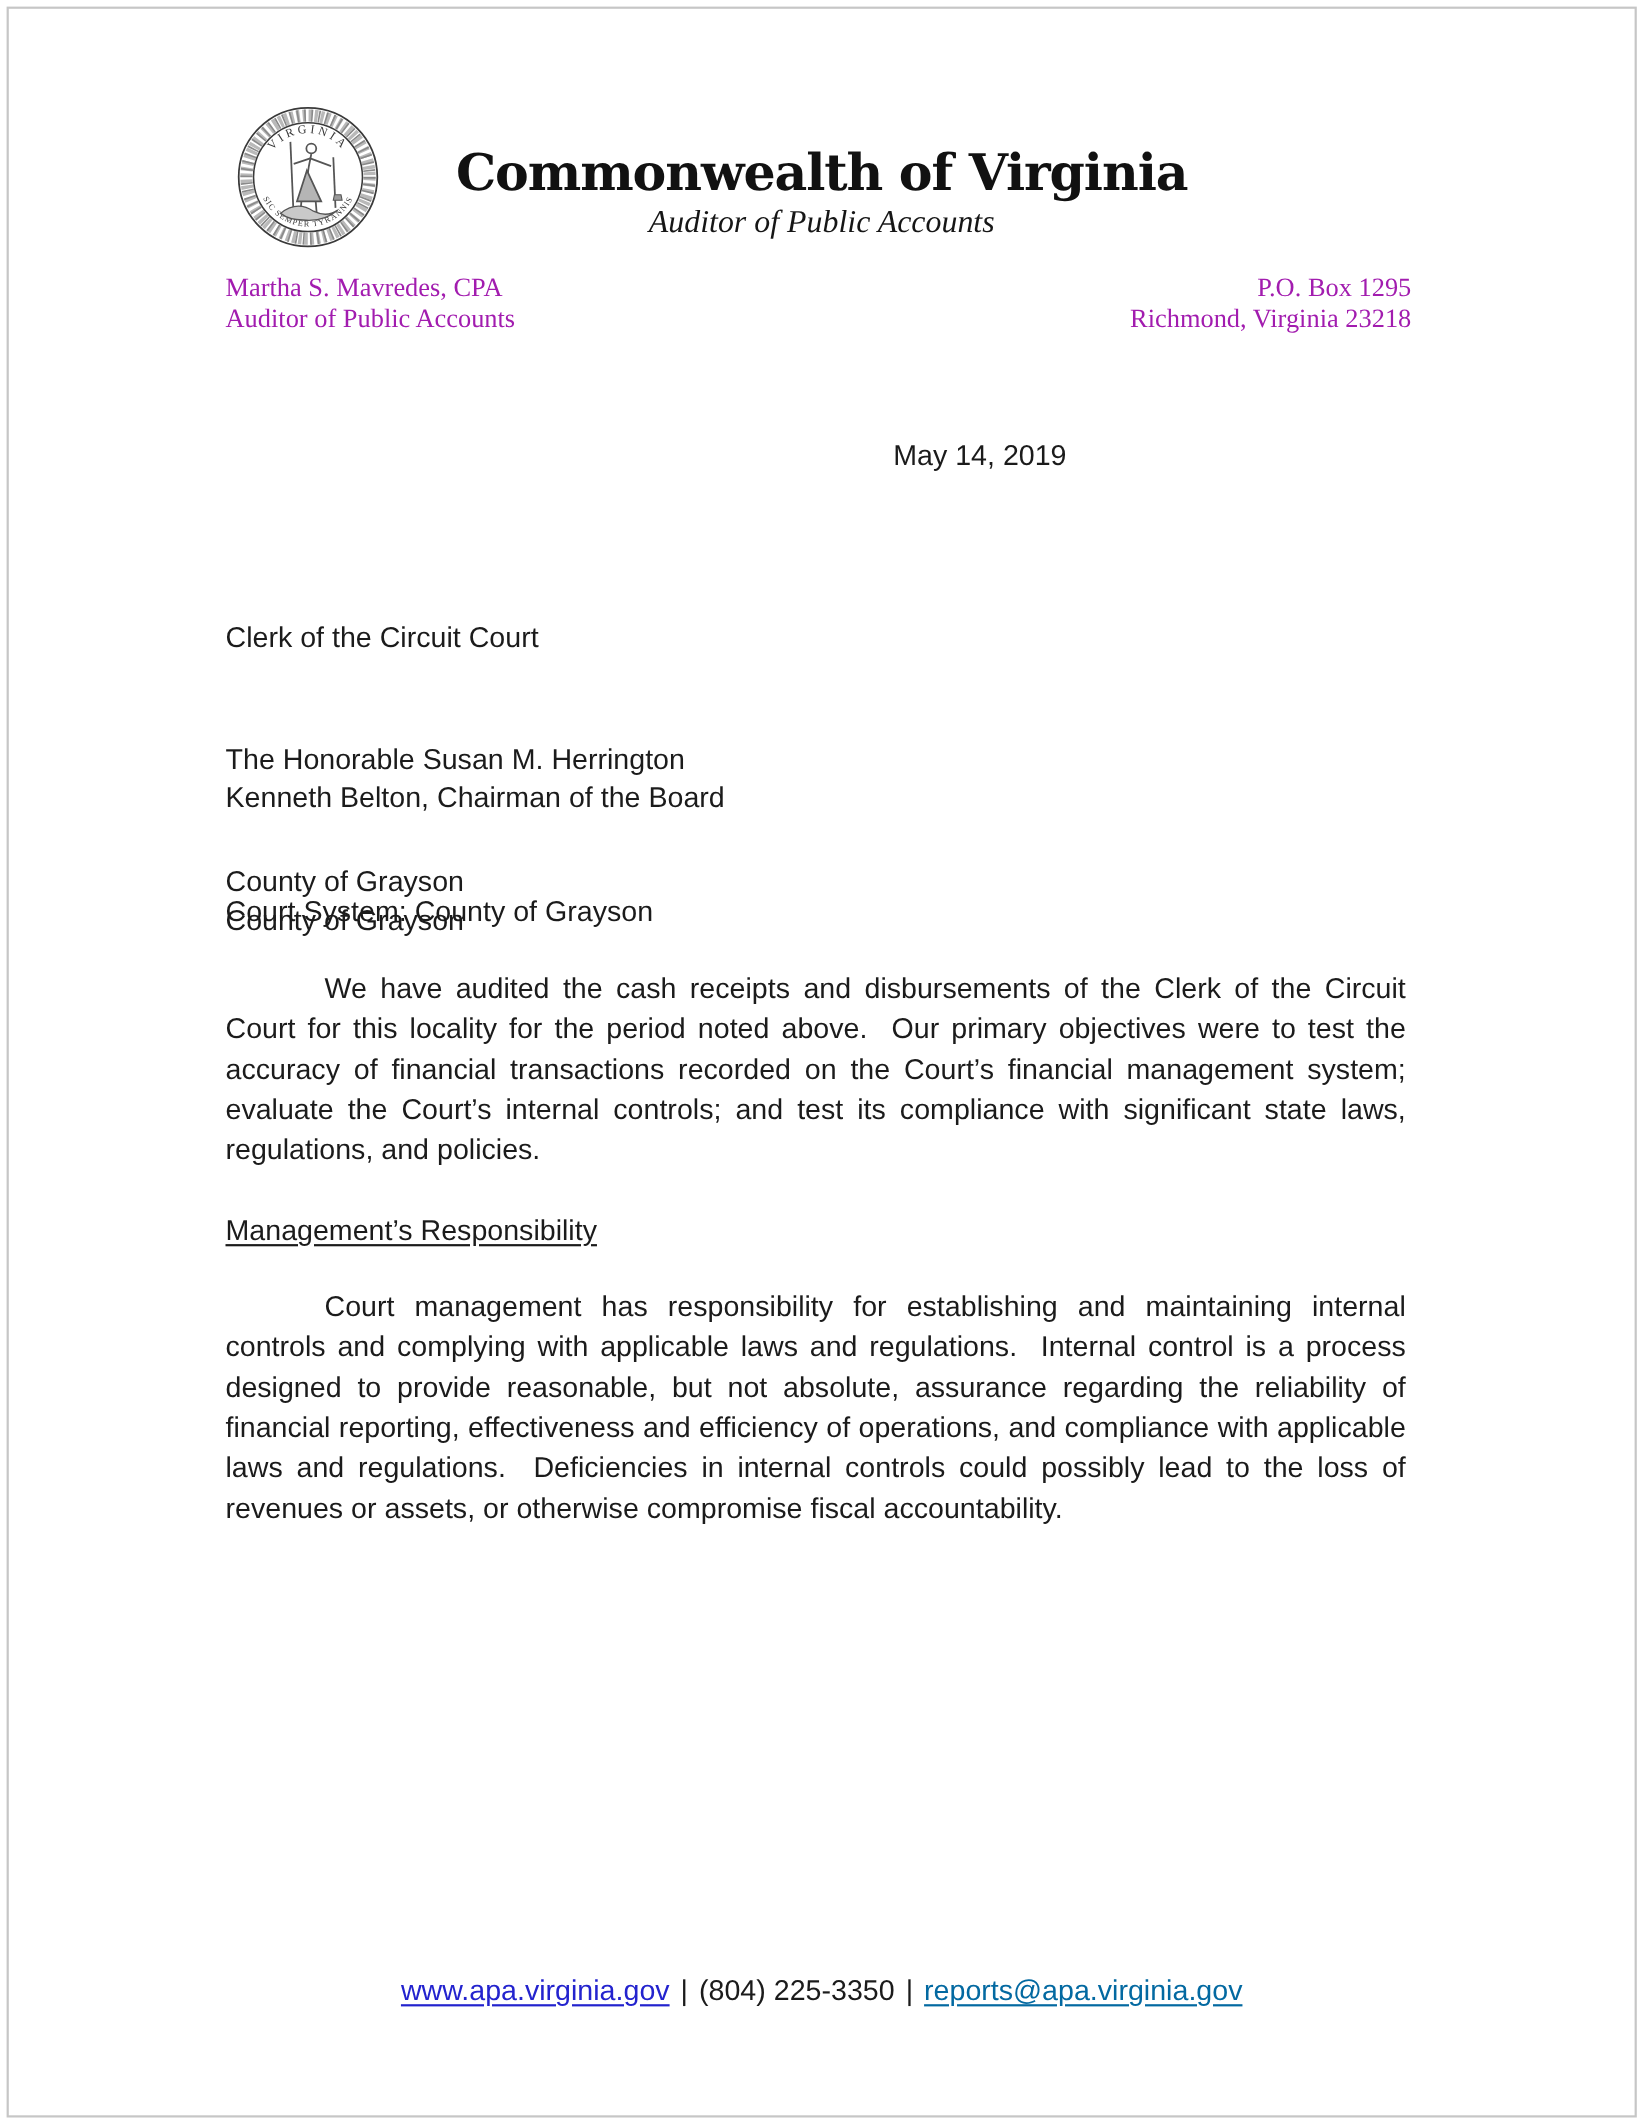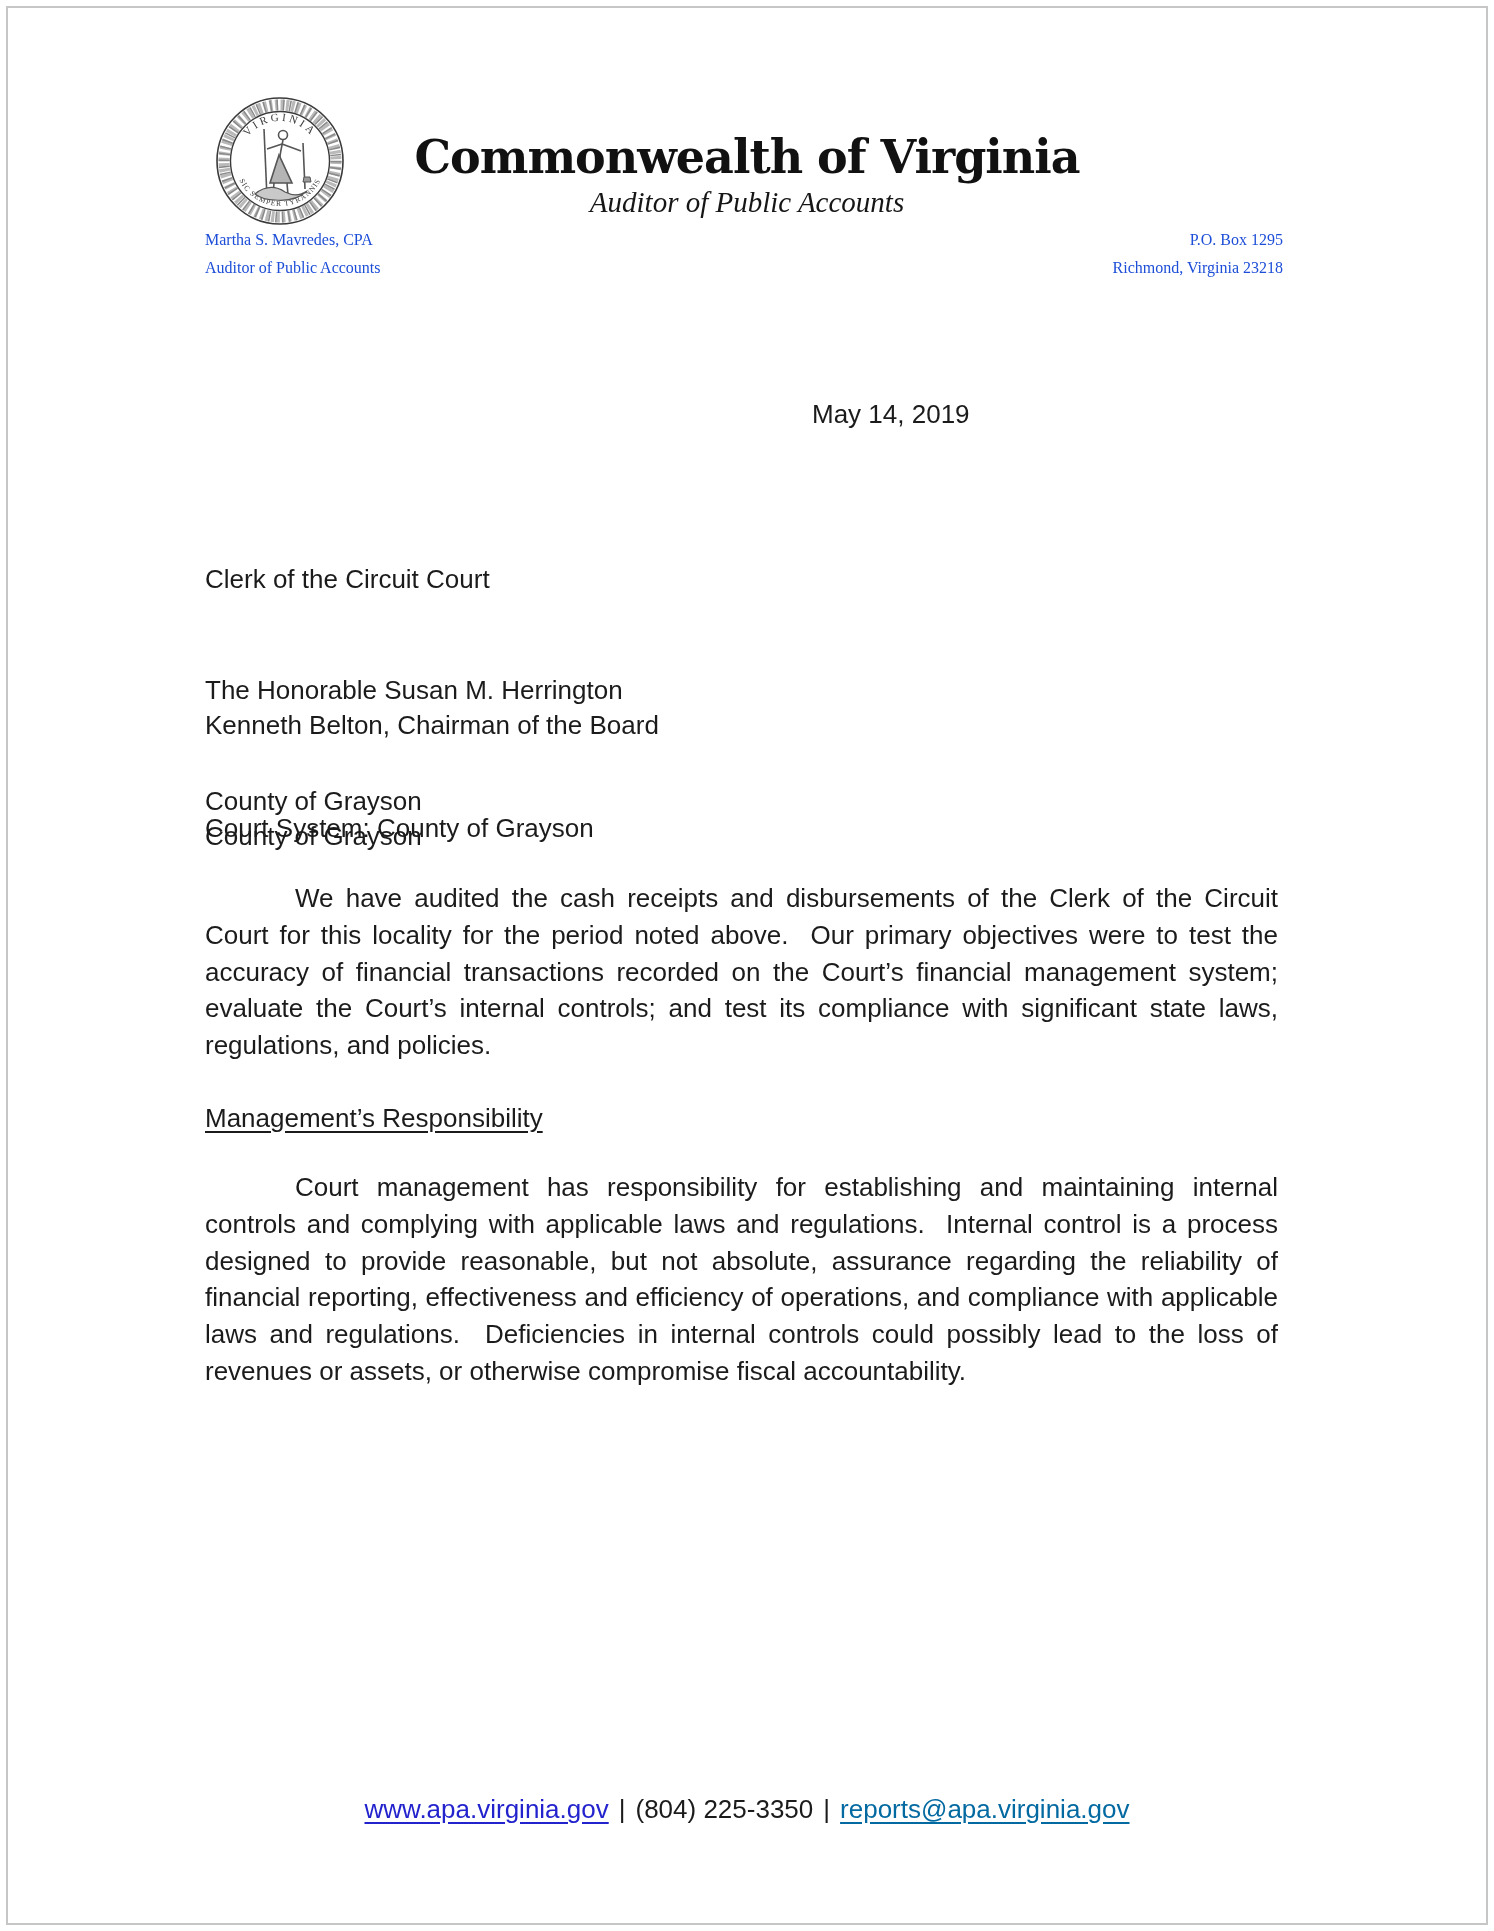--- a/index.html
+++ b/index.html
@@ -39,25 +39,25 @@
     position: absolute;
     left: 0; top: 186px; width: 100%;
     text-align: center;
     font-family: "Liberation Serif", serif;
     font-style: italic;
     font-size: 29px;
     color: #161616;
   }
   .hdr-block {
     position: absolute;
-    top: 226px;
+    top: 248px;
     font-family: "Liberation Serif", serif;
-    font-size: 16px;
+    font-size: 24px;
     line-height: 28px;
-    color: #1d4ed8;
+    color: #a21caf;
   }
   .hdr-left  { left: 205px; text-align: left; }
   .hdr-right { right: 211px; text-align: right; margin-left: 43px; }
 
   
   .date-line {
     position: absolute;
     left: 812px; top: 399px;
     font-size: 26px;
   }

